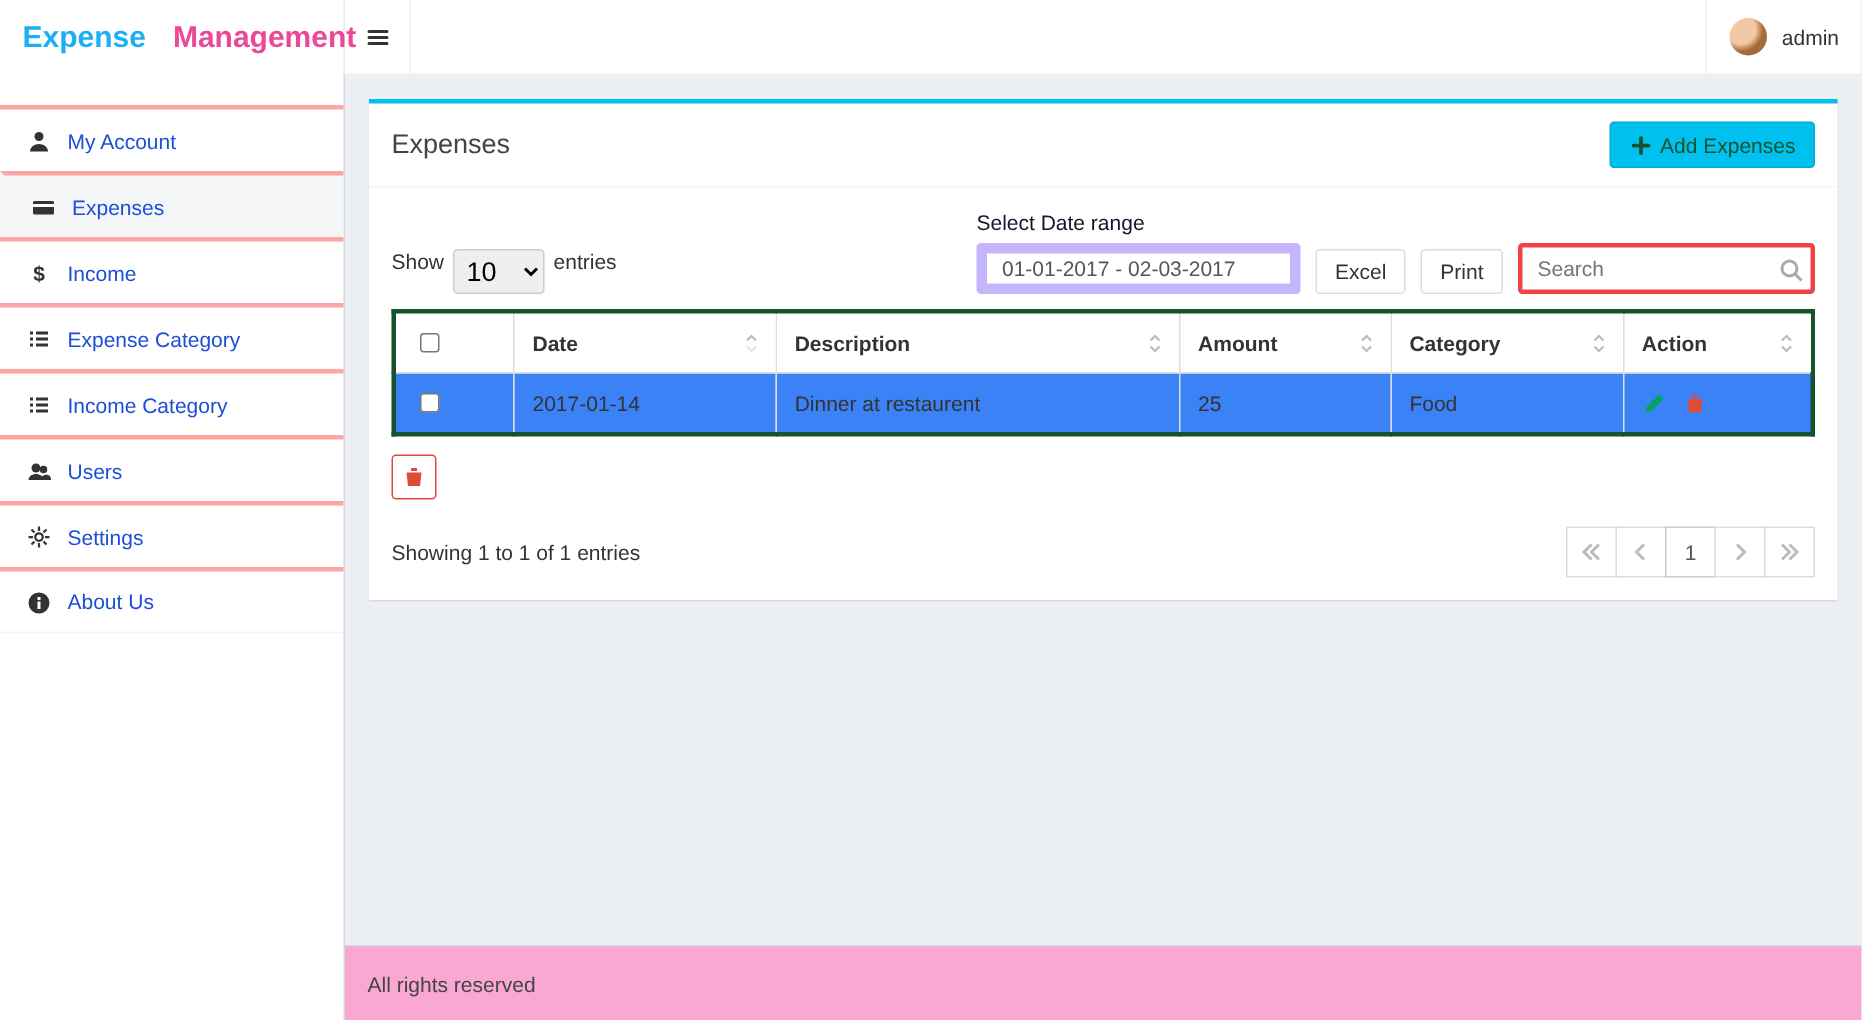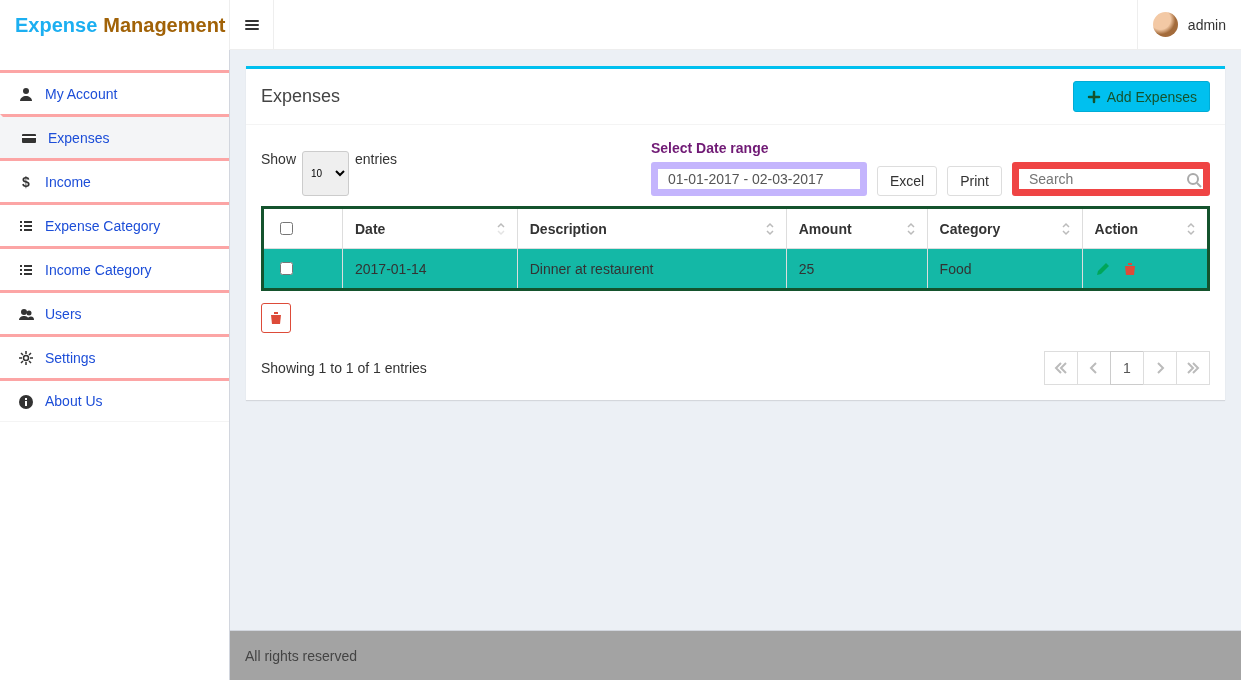--- a/index.html
+++ b/index.html
@@ -26,21 +26,21 @@
     height:50px;
     float:left;
     border-right:1px solid #eee;
     display:flex;
     align-items:center;
     padding-left:15px;
     font-size:20px;
     font-weight:bold;
   }
   .logo-area .l1 { color:#1caff1; }
-  .logo-area .l2 { color:#a16207; margin-left:6px;text-align:center;}
+  .logo-area .l2 { color:#ec4899; margin-left:18px;text-align:center;}
   .navbar {
     margin-left:230px;
     height:50px;
     border-bottom:1px solid #eee;
     display:flex;
     align-items:center;
     justify-content:space-between;
   }
   .hamburger {
     width:44px;
@@ -136,42 +136,42 @@
   .box-body { padding:15px; }
   .controls-row {
     display:flex;
     align-items:flex-end;
     flex-wrap:wrap;
     gap:10px;
     margin-bottom:10px;
   }
   .length-control { display:flex; align-items:flex-start; gap:6px; }
   select.small {
-    height:45px;
+    height:30px;
     border:1px solid #ccc;
     border-radius:3px;
     padding:0 4px;
-    font-size:10px;
+    font-size:18px;
   }
   .daterange-block { margin-left:auto; }
-  .daterange-block .lbl { margin-bottom:6px; display:block; color:#701a75;font-weight:bold; }
+  .daterange-block .lbl { margin-bottom:6px; display:block; color:#0f172a; }
   .daterange-input {
     width:216px; height:34px;
     border:7px solid #c4b5fd;
     border-radius:3px;
     padding:0 10px;
     font-size:14px;
     color:#555;
   }
   .search-wrap {
     position:relative;
   }
   .search-wrap input {
     width:198px; height:34px;
-    border:7px solid #ef4444;
+    border:3px solid #ef4444;
     border-radius:3px;
     padding:0 30px 0 10px;
     font-size:14px;
   }
   .search-wrap .sicon {
     position:absolute;
     right:8px; top:8px;
     color:#aaa;
   }
   table.dt {
@@ -189,21 +189,21 @@
   }
   table.dt th {
     background:#fff;
     font-weight:600;
     position:relative;
   }
   table.dt th .sort {
     position:absolute; right:8px; top:50%; transform:translateY(-50%);
     color:#bbb; font-size:12px;
   }
-  table.dt tbody tr { background:#14b8a6; }
+  table.dt tbody tr { background:#3b82f6; }
   .act-edit { color:#00a65a; cursor:pointer; margin-right:8px; }
   .act-del { color:#dd4b39; cursor:pointer; }
   .bulk-del {
     margin-top:12px;
     width:30px; height:30px;
     border:1px solid #dd4b39;
     color:#dd4b39;
     background:#fff;
     border-radius:3px;
     display:flex; align-items:center; justify-content:center;
@@ -228,21 +228,21 @@
     cursor:pointer;
     margin-left:-1px;
   }
   .pagination .pg.active { color:#555; border-color:#ccc; background:#fff; }
   .pagination .pg.disabled { color:#bbb; cursor:default; }
   
   .footer {
     position:absolute;
     left:230px; right:0; bottom:0;
     height:50px;
-    background:#a3a3a3;
+    background:#f9a8d4;
     border-top:1px solid #d2d6de;
     display:flex;
     align-items:center;
     padding:0 15px;
     color:#444;
     text-align:right;
   }
   
   svg.icon { width:16px; height:16px; display:inline-block; vertical-align:middle; }
   input[type="checkbox"] { cursor:pointer; }

